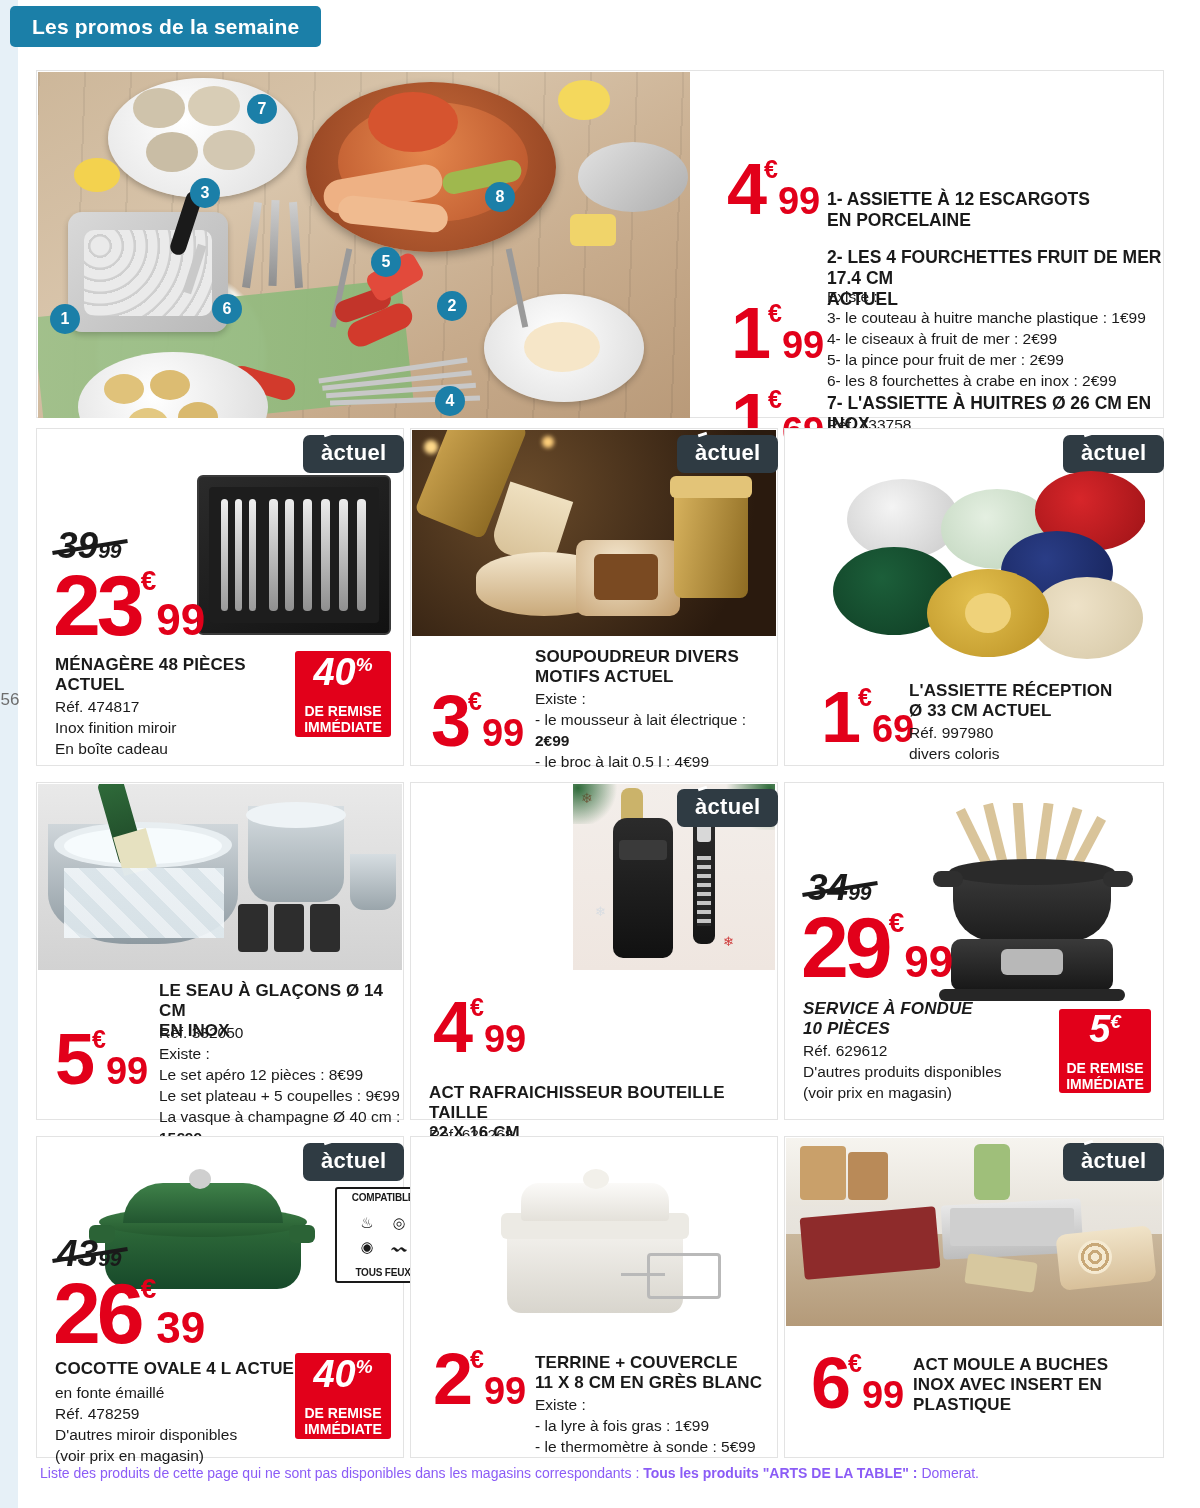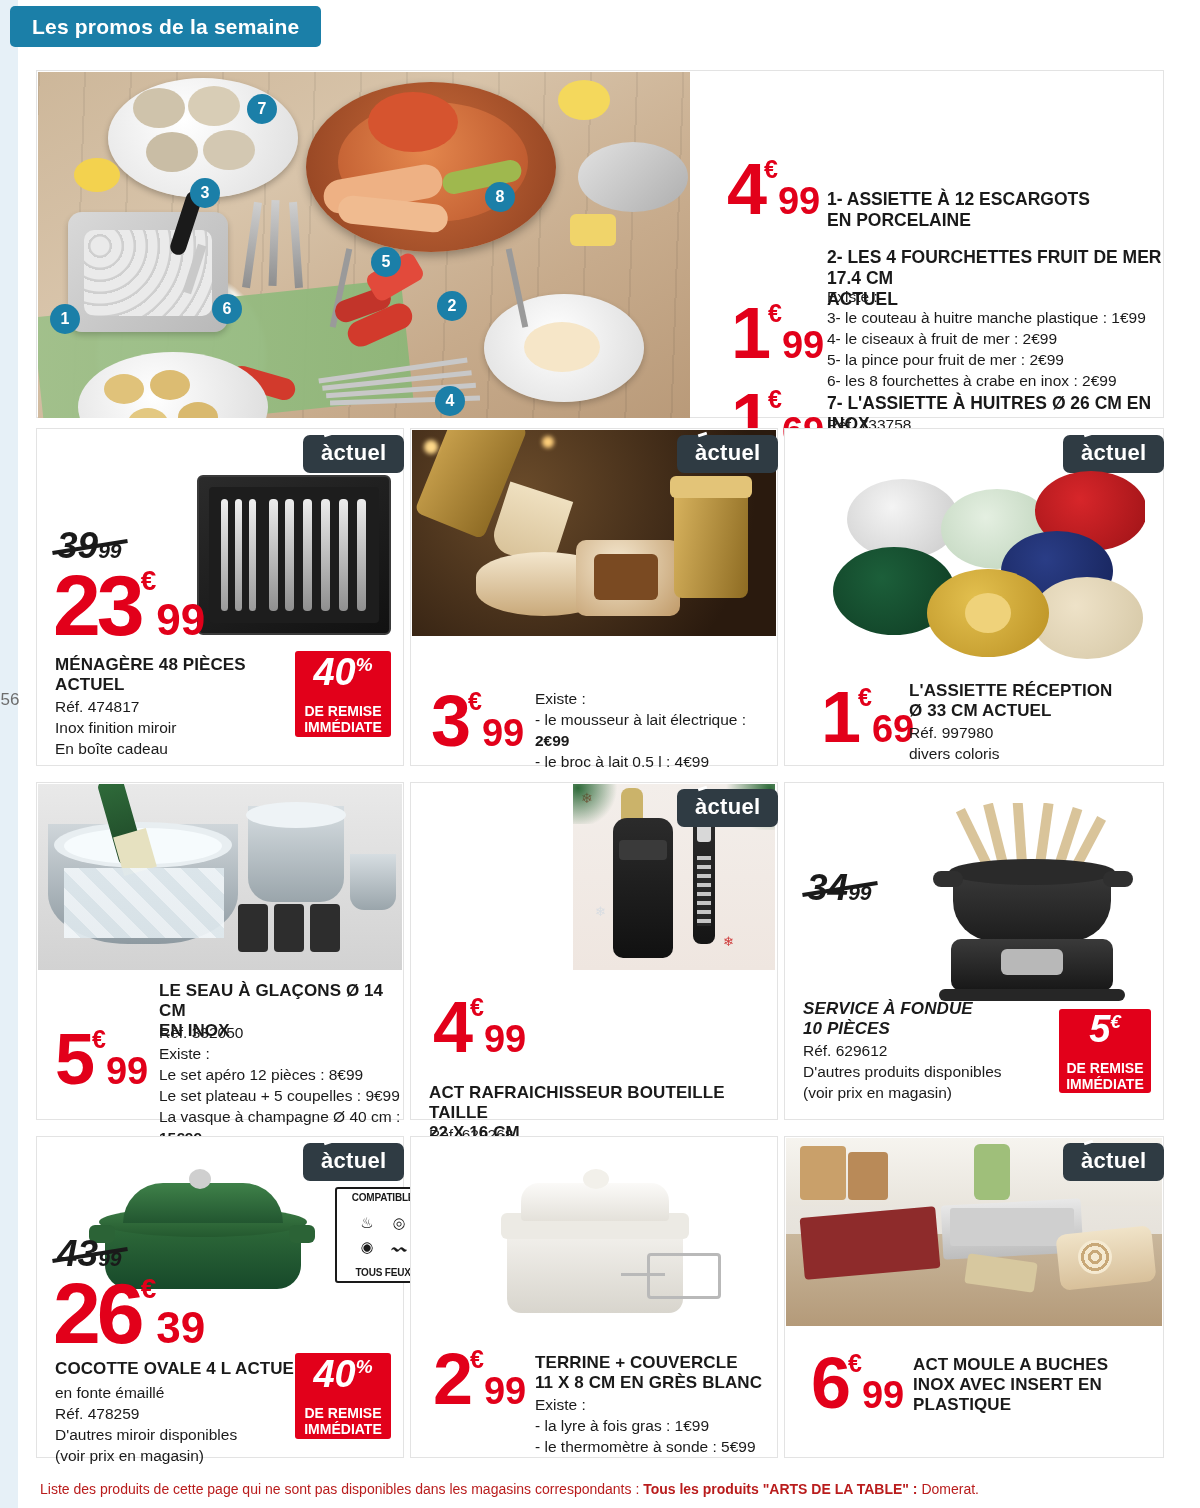--- a/index.html
+++ b/index.html
@@ -67,21 +67,21 @@
   .remise {
     position:absolute; background:#e2001a; color:#fff; text-align:center;
     display:flex; flex-direction:column; align-items:center; justify-content:center;
     border-radius:3px;
   }
   .remise .big { font-size:38px; font-weight:bold; line-height:1;font-style:italic; }
   .remise .big sup { font-size:19px; }
   .remise .sm { font-size:14px; font-weight:bold; line-height:1.15; margin-top:12px; }
 
   .footer {
-    position:absolute; left:40px; top:1465px; font-size:14px; color:#b91c1c;margin-top:16px;
+    position:absolute; left:40px; top:1465px; font-size:14px; color:#8b5cf6;
   }
   .footer b { font-weight:bold; }
 
   
   .hero-line { font-weight:bold; font-size:17.5px; line-height:1.2; }
   .hero-sub { font-size:15.5px; line-height:1.33; }
 
   .compat {
     position:absolute; border:2px solid #1a1a1a; border-radius:3px;
     width:96px; height:96px; display:flex; flex-direction:column; align-items:center;
@@ -241,20 +241,22 @@
     <div style="position:absolute;left:182px;top:124px;width:64px;height:46px;border-radius:6px;background:#7a4a22;"></div>
     <div style="position:absolute;left:262px;top:58px;width:74px;height:110px;border-radius:8px;background:linear-gradient(100deg,#d8b35e,#8d6b22);"></div>
     <div style="position:absolute;left:258px;top:46px;width:82px;height:22px;border-radius:6px;background:#e3c478;"></div>
     <div style="position:absolute;left:12px;top:10px;width:14px;height:14px;border-radius:50%;background:#ffd98a;filter:blur(2px);"></div>
     <div style="position:absolute;left:300px;top:14px;width:16px;height:16px;border-radius:50%;background:#ffd98a;filter:blur(3px);"></div>
     <div style="position:absolute;left:130px;top:6px;width:12px;height:12px;border-radius:50%;background:#ffcf7a;filter:blur(2px);"></div>
   </div>
   <div class="actuel" style="left:266px;top:6px;">
     <span class="acc">à</span>ctuel
   </div>
+  <div class="ttl" style="position:absolute;left:124px;top:218px;width:230px;white-space:pre-line;">SOUPOUDREUR DIVERS
+MOTIFS ACTUEL</div>
   <div class="sub" style="position:absolute;left:124px;top:260px;">Existe :</div>
   <div class="sub" style="position:absolute;left:124px;top:281px;">- le mousseur à lait électrique :</div>
   <div class="sub" style="position:absolute;left:124px;top:302px;font-weight:bold;">2€99</div>
   <div class="sub" style="position:absolute;left:124px;top:323px;">- le broc à lait 0.5 l : 4€99</div>
   <div class="price" style="left:20px;top:262px;">
     <span class="int">3</span><span class="eur">€</span><span class="cts">99</span>
   </div>
 </div>
 
 <div class="card" style="left:784px; top:428px; width:380px; height:338px;">
@@ -349,20 +351,23 @@
     <div style="position:absolute;left:34px;top:56px;width:166px;height:26px;border-radius:50%;background:#2a2a2a;"></div>
     <div style="position:absolute;left:18px;top:68px;width:30px;height:16px;border-radius:8px;background:#2f2f2f;"></div>
     <div style="position:absolute;left:188px;top:68px;width:30px;height:16px;border-radius:8px;background:#2f2f2f;"></div>
     <div style="position:absolute;left:36px;top:136px;width:162px;height:52px;border-radius:10px;background:linear-gradient(#3a3a3a,#171717);"></div>
     <div style="position:absolute;left:86px;top:146px;width:62px;height:26px;border-radius:6px;background:#b8b8b8;"></div>
     <div style="position:absolute;left:24px;top:186px;width:186px;height:12px;border-radius:6px;background:#262626;"></div>
   </div>
   <div class="oldprice" style="left:22px;top:84px;">
     <span>34</span><span class="c">99</span>
   </div>
+  <div class="price big" style="left:16px;top:128px;">
+    <span class="int">29</span><span class="eur">€</span><span class="cts">99</span>
+  </div>
   <div class="ttl" style="position:absolute;left:18px;top:216px;width:240px;white-space:pre-line;font-style:italic;">SERVICE À FONDUE
 10 PIÈCES</div>
   <div class="sub" style="position:absolute;left:18px;top:258px;">Réf. 629612</div>
   <div class="sub" style="position:absolute;left:18px;top:279px;">D'autres produits disponibles</div>
   <div class="sub" style="position:absolute;left:18px;top:300px;">(voir prix en magasin)</div>
   <div class="remise" style="left:274px;top:226px;width:92px;height:84px;">
     <div class="big"><span>5</span><sup>€</sup></div>
     <div class="sm" style="white-space:pre-line;">DE REMISE
 IMMÉDIATE</div>
   </div>

